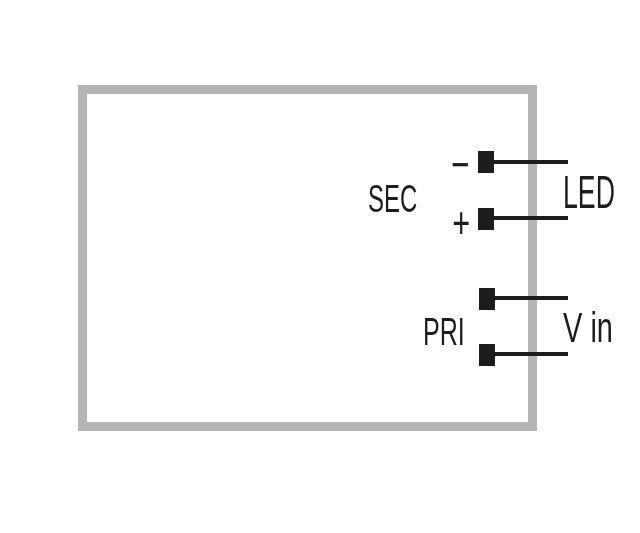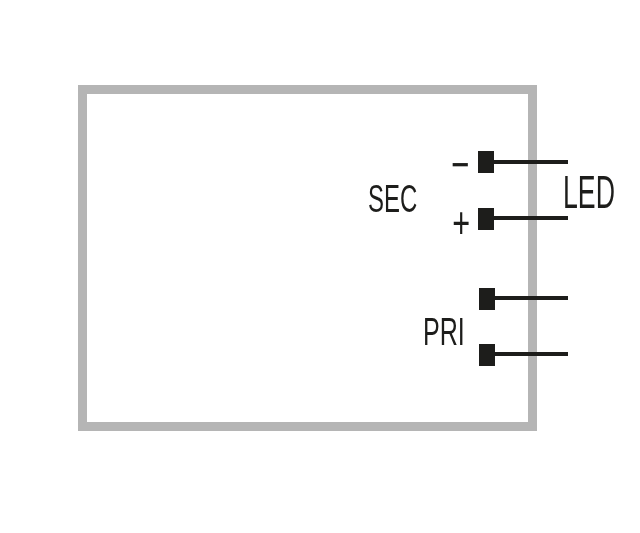--- a/index.html
+++ b/index.html
@@ -115,14 +115,17 @@
 
   <div class="lbl lbl-pri">
     <span class="cond">PRI</span>
   </div>
   <div class="lbl lbl-sec">
     <span class="cond">SEC</span>
   </div>
   <div class="lbl lbl-led">
     <span class="cond">LED</span>
   </div>
+  <div class="lbl lbl-vin">
+    <span class="cond">V in</span>
+  </div>
 
 </div>
 
 </body></html>

